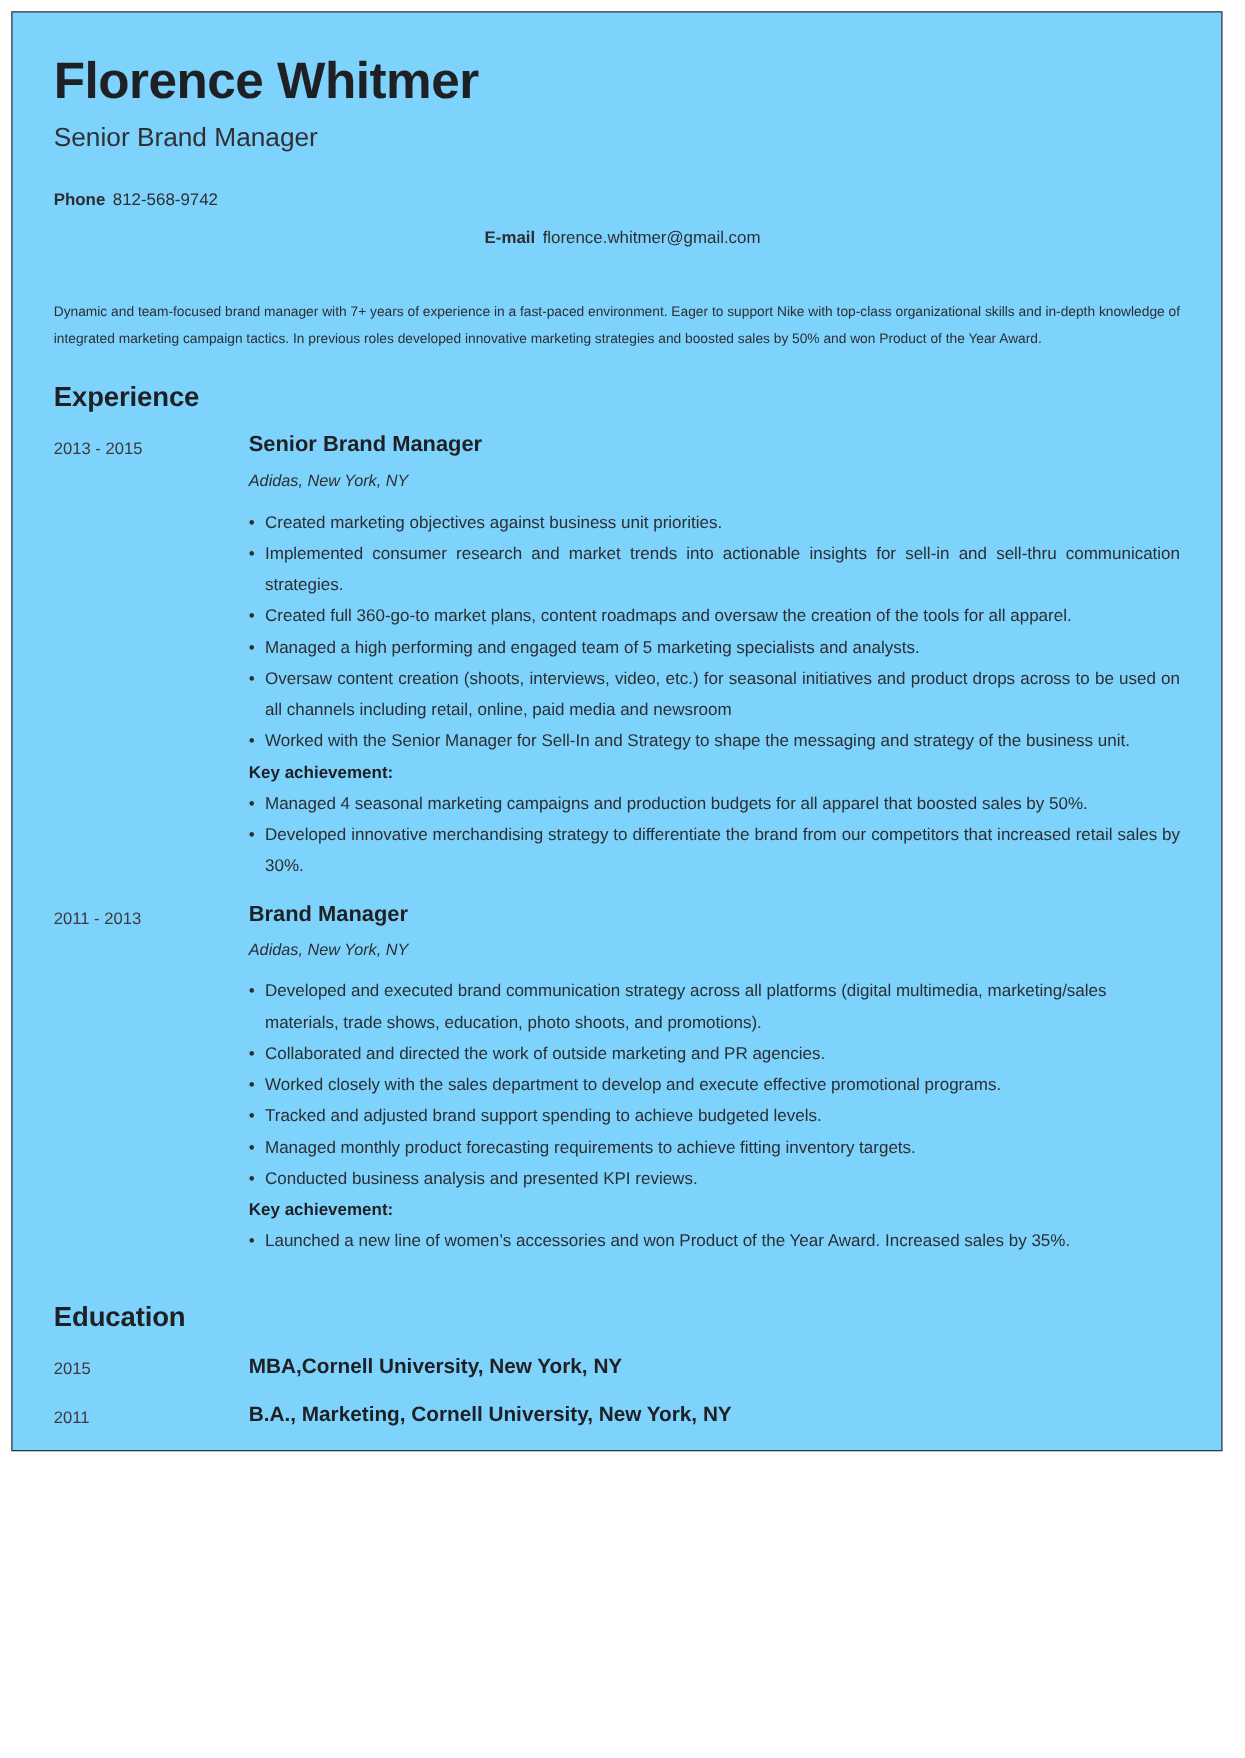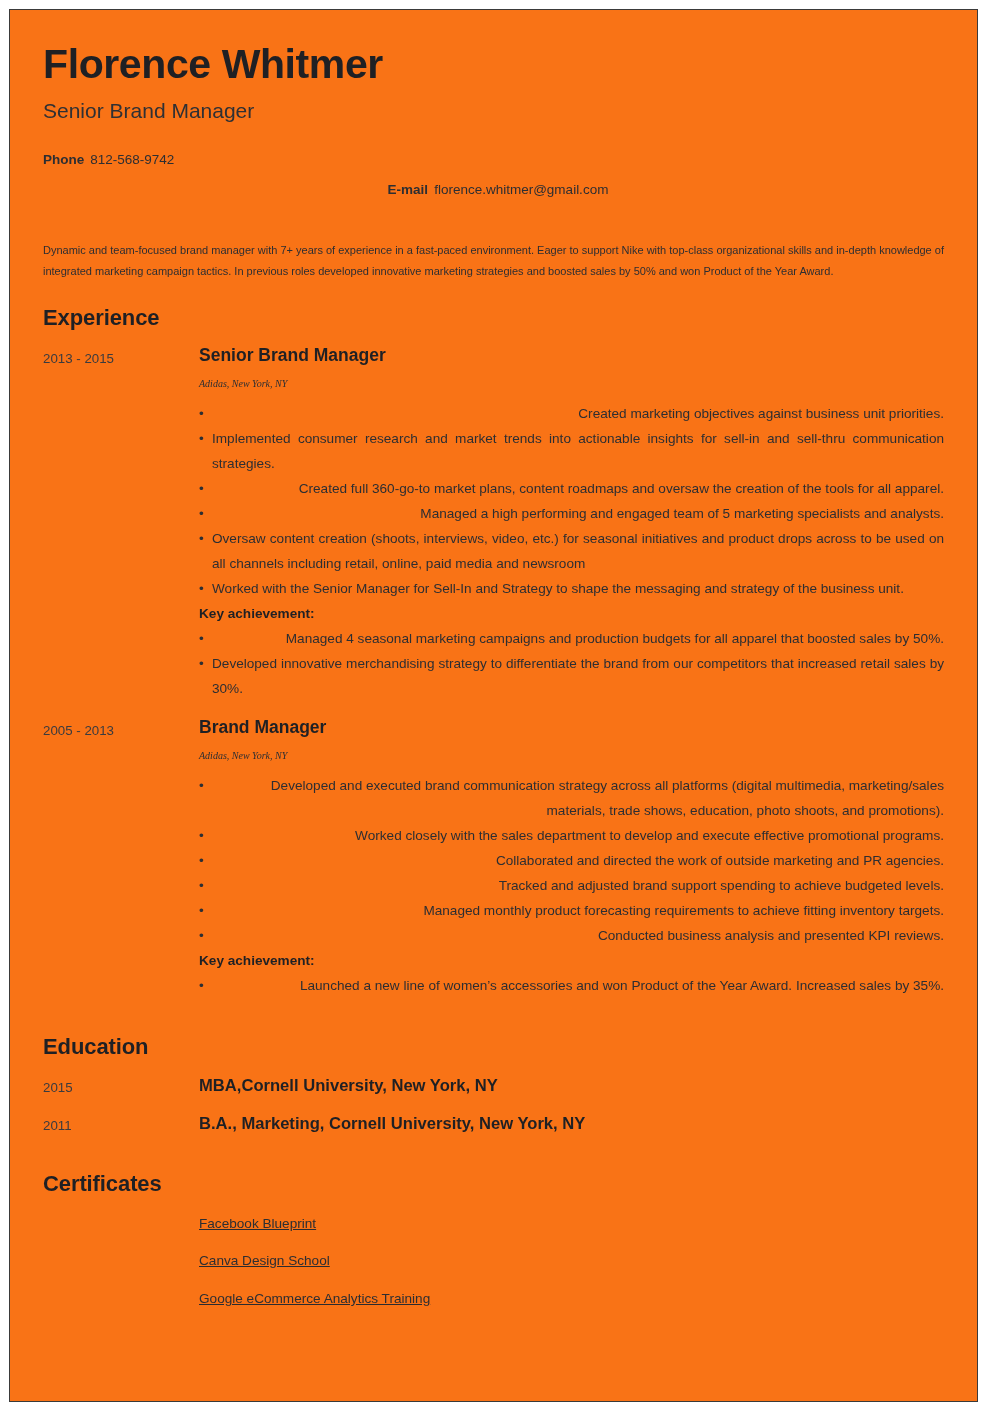--- a/index.html
+++ b/index.html
@@ -15,23 +15,23 @@
     font-family: "Liberation Sans", sans-serif;
     color: #2b2b2f;
     -webkit-font-smoothing: antialiased;
   }
 
   .page-frame {
     position: absolute;
     left: 9px;
     top: 9px;
     width: 969px;
-    height: 1393px;
+    height: 1152px;
     border: 1px solid #3a3a3a;
-    background: #f97316;
+    background: #7dd3fc;
     overflow: hidden;
   }
 
   .page-inner {
     padding: 33px 24px 0 33px;
   }
 
   
   .name {
     font-size: 41px;
@@ -102,26 +102,25 @@
   }
 
   .position-title {
     font-size: 17.5px;
     font-weight: bold;
     color: #1f2024;
     line-height: 1.25;
     margin: 0 0 10px 0;
   }
   .company {
-    font-size: 10px;
+    font-size: 13px;
     font-style: italic;
     color: #2d2e32;
     line-height: 1.3;
     margin: 0 0 11px 0;
-    font-family: Liberation Serif, serif;
   }
 
   ul.bullets {
     list-style: none;
     margin: 0;
     padding: 0;
   }
   ul.bullets li {
     position: relative;
     padding-left: 13px;
@@ -134,21 +133,21 @@
   }
   ul.bullets li::before {
     content: "•";
     position: absolute;
     left: 0;
     top: 0;
     font-size: 13.6px;
     line-height: 1.84;
     color: #2d2e32;
   }
-  ul.bullets li.no-justify { text-align: right; }
+  ul.bullets li.no-justify { text-align: left; }
 
   .key-achievement {
     font-size: 13.6px;
     font-weight: bold;
     color: #1f2024;
     line-height: 1.84;
     margin: 0;
   }
 
   .exp-block { margin-bottom: 16px; }
@@ -219,28 +218,28 @@
         </ul>
         <div class="key-achievement">Key achievement:</div>
         <ul class="bullets">
           <li class="no-justify">Managed 4 seasonal marketing campaigns and production budgets for all apparel that boosted sales by 50%.</li>
           <li>Developed innovative merchandising strategy to differentiate the brand from our competitors that increased retail sales by 30%.</li>
         </ul>
       </div>
     </div>
 
     <div class="exp-block row">
-      <div class="col-date">2005 - 2013</div>
+      <div class="col-date">2011 - 2013</div>
       <div class="col-body">
         <div class="position-title">Brand Manager</div>
         <div class="company">Adidas, New York, NY</div>
         <ul class="bullets">
           <li class="no-justify">Developed and executed brand communication strategy across all platforms (digital multimedia, marketing/sales materials, trade shows, education, photo shoots, and promotions).</li>
+          <li class="no-justify">Collaborated and directed the work of outside marketing and PR agencies.</li>
           <li class="no-justify">Worked closely with the sales department to develop and execute effective promotional programs.</li>
-          <li class="no-justify">Collaborated and directed the work of outside marketing and PR agencies.</li>
           <li class="no-justify">Tracked and adjusted brand support spending to achieve budgeted levels.</li>
           <li class="no-justify">Managed monthly product forecasting requirements to achieve fitting inventory targets.</li>
           <li class="no-justify">Conducted business analysis and presented KPI reviews.</li>
         </ul>
         <div class="key-achievement">Key achievement:</div>
         <ul class="bullets">
           <li class="no-justify">Launched a new line of women’s accessories and won Product of the Year Award. Increased sales by 35%.</li>
         </ul>
       </div>
     </div>

